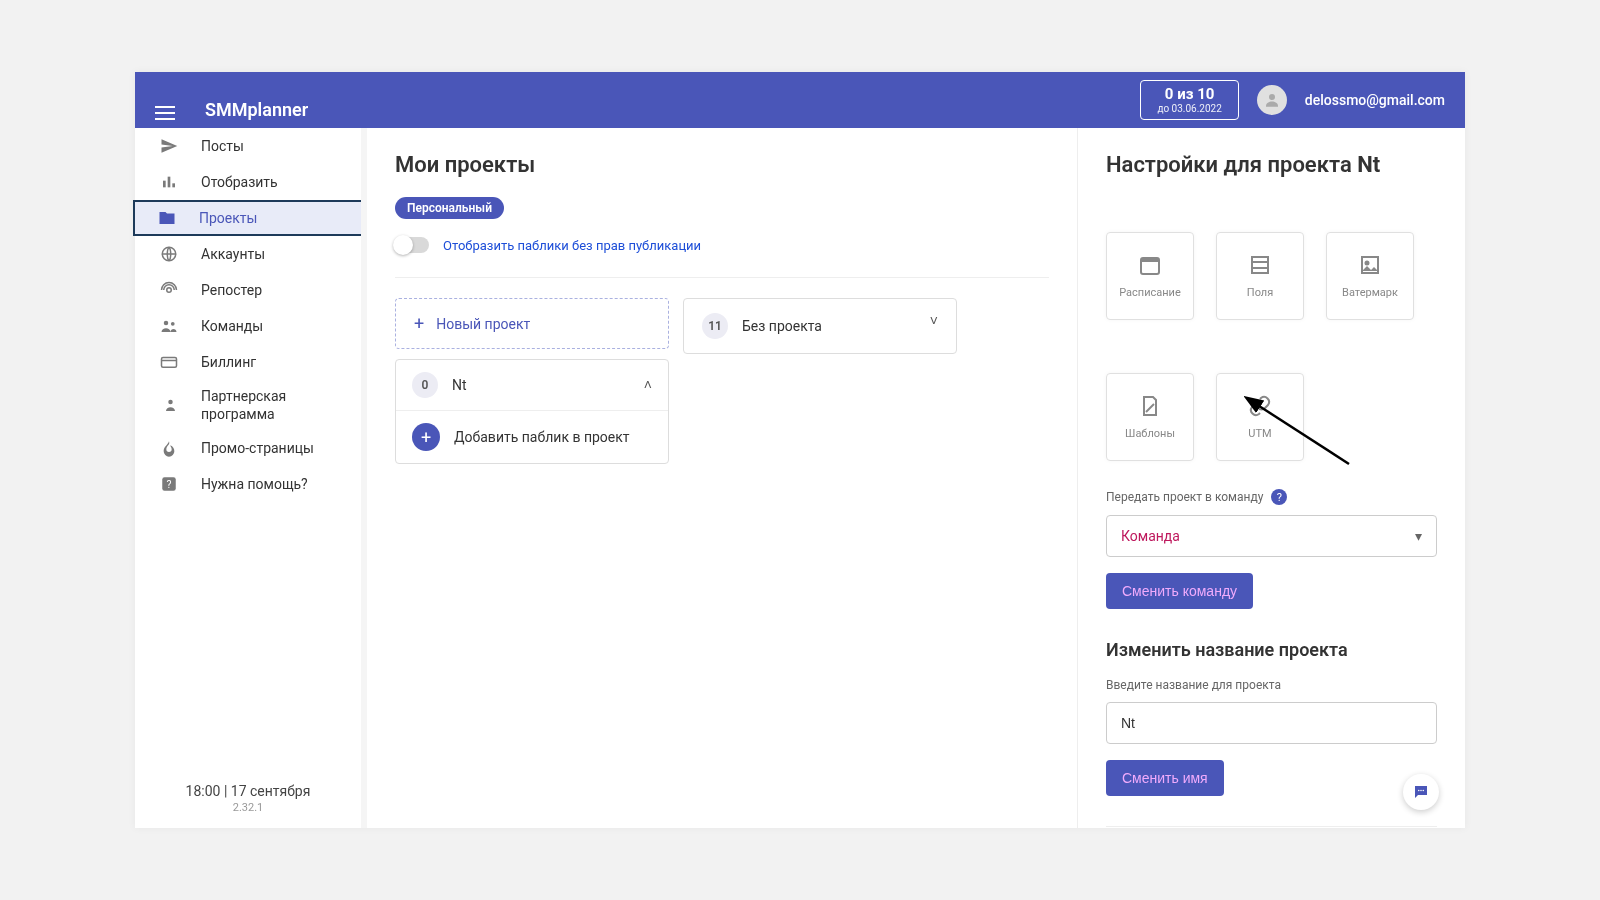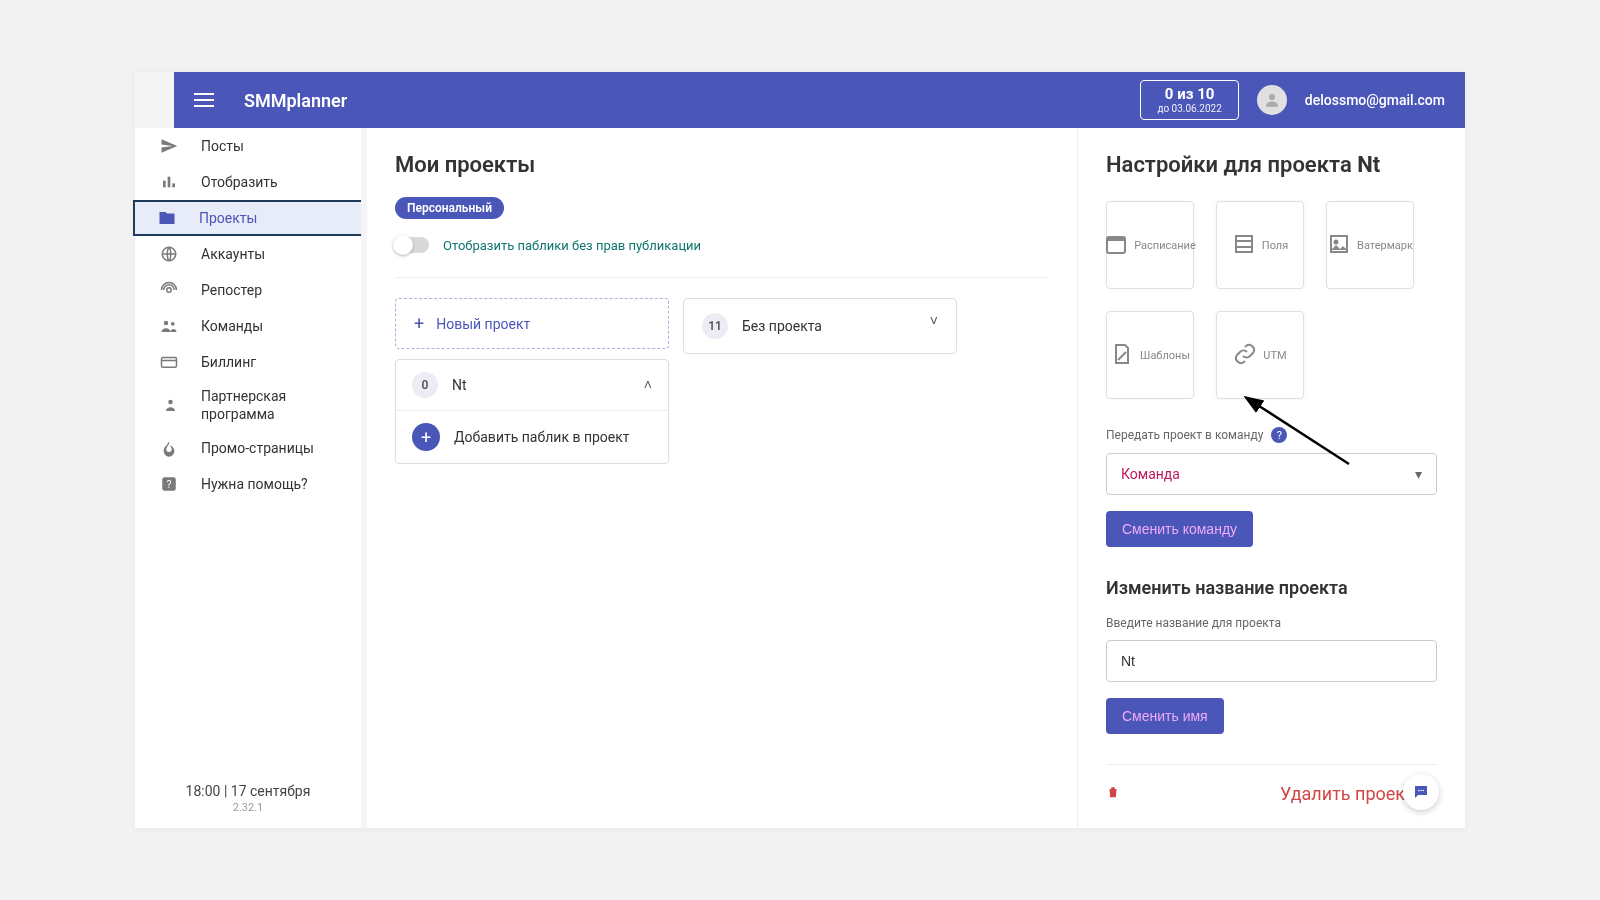--- a/index.html
+++ b/index.html
@@ -18,23 +18,22 @@
     background: #f5f5f5;
     box-shadow: 0 0 8px rgba(0,0,0,0.05);
     position: relative;
   }
   
   .header {
     background: #4a56b8;
     color: #fff;
     height: 56px;
     display: flex;
-    align-items: center;
-    padding: 16px 20px;
-    margin-left: 39px;
+    align-items: flex-end;
+    padding: 8px 20px;
   }
   .hamburger {
     cursor: pointer;
     display: flex;
     flex-direction: column;
     gap: 4px;
     margin-right: 30px;
   }
   .hamburger span {
     width: 20px;
@@ -117,21 +116,21 @@
     color: #fff;
     font-size: 12px;
     font-weight: 600;
     padding: 4px 12px;
     border-radius: 20px;
     display: inline-block;
     margin-bottom: 18px;
   }
   .toggle-row {
     display: flex; align-items: center; gap: 14px;
-    color: #0f766e; font-size: 13px; margin-bottom: 24px;
+    color: #1d4ed8; font-size: 13px; margin-bottom: 24px;
   }
   .toggle {
     width: 34px; height: 16px; background: #d9d9d9;
     border-radius: 10px; position: relative; cursor: pointer;
   }
   .toggle::after {
     content: ""; position: absolute; left: -2px; top: -2px;
     width: 20px; height: 20px; background: #fff;
     border-radius: 50%; box-shadow: 0 1px 3px rgba(0,0,0,0.3);
   }
@@ -190,24 +189,25 @@
     border-left: 1px solid #eee;
     overflow:auto;
     position:relative;
   }
   .right h2 { font-size: 22px; font-weight: 600; margin-bottom: 24px; }
   .right h2 .proj-name { font-weight: 700; }
   .tiles { display: flex; flex-wrap: wrap; gap: 22px; margin-bottom: 28px; }
   .tile {
     width: 88px; height: 88px;
     border: 1px solid #e0e0e0; border-radius: 4px;
-    display: flex; 
+    display: flex; flex-direction: column;
     align-items: center; justify-content: center;
     gap: 6px; cursor: pointer;
     box-shadow: 0 0 4px rgba(0,0,0,0.04);
+    margin-top: 31px;
   }
   .tile .ticon { color: #888; }
   .tile .tlabel { font-size: 11px; color: #888; }
   .field-label { font-size: 12px; color: #666; display:flex; align-items:center; gap:8px; margin-bottom:10px;}
   .help-q {
     width:16px; height:16px; border-radius:50%;
     background:#4a56b8; color:#fff; font-size:11px;
     display:inline-flex; align-items:center; justify-content:center;
   }
   .select {

